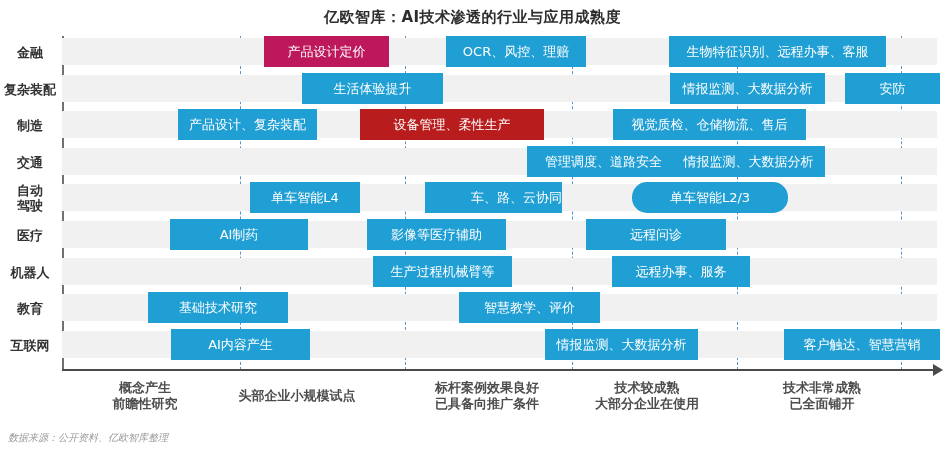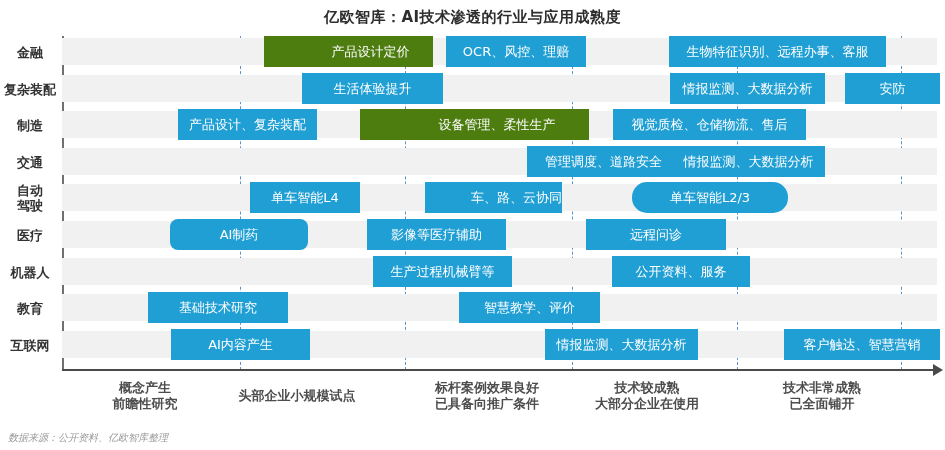--- a/index.html
+++ b/index.html
@@ -32,52 +32,52 @@
   <div class="title">亿欧智库：AI技术渗透的行业与应用成熟度</div>
   <div class="plot" id="plot">
       <div class="vsolid" style="left: 62px;"></div>
       <div class="vdash" style="left: 240px;"></div>
       <div class="vdash" style="left: 405px;"></div>
       <div class="vdash" style="left: 572px;"></div>
       <div class="vdash" style="left: 737px;"></div>
       <div class="vdash" style="left: 901px;"></div>
       <div class="band" style="top: 38px;"></div>
       <div class="rowlabel" style="top: 51.5px; transform: translateY(-50%);">金融</div>
-      <div class="box" style="left: 264px; width: 125px; top: 36px; background: #4d7c0f; padding-left: 44px;">产品设计定价</div>
+      <div class="box" style="left: 264px; width: 125px; top: 36px; background: #be185d;">产品设计定价</div>
       <div class="box" style="left: 446px; width: 140px; top: 36px; background: rgb(32, 159, 212);">OCR、风控、理赔</div>
       <div class="box" style="left: 669px; width: 217px; top: 36px; background: rgb(32, 159, 212);">生物特征识别、远程办事、客服</div>
       <div class="band" style="top: 75px;"></div>
       <div class="rowlabel" style="top: 88.5px; transform: translateY(-50%);">复杂装配</div>
       <div class="box" style="left: 302px; width: 141px; top: 73px; background: rgb(32, 159, 212);">生活体验提升</div>
       <div class="box" style="left: 670px; width: 155px; top: 73px; background: rgb(32, 159, 212);">情报监测、大数据分析</div>
       <div class="box" style="left: 845px; width: 95px; top: 73px; background: rgb(32, 159, 212);">安防</div>
       <div class="band" style="top: 111px;"></div>
       <div class="rowlabel" style="top: 124.5px; transform: translateY(-50%);">制造</div>
       <div class="box" style="left: 178px; width: 139px; top: 109px; background: rgb(32, 159, 212);">产品设计、复杂装配</div>
-      <div class="box" style="left: 360px; width: 184px; top: 109px; background: #4d7c0f; padding-left: 45px;">设备管理、柔性生产</div>
+      <div class="box" style="left: 360px; width: 184px; top: 109px; background: #b91c1c;">设备管理、柔性生产</div>
       <div class="box" style="left: 613px; width: 193px; top: 109px; background: rgb(32, 159, 212);">视觉质检、仓储物流、售后</div>
       <div class="band" style="top: 148px;"></div>
       <div class="rowlabel" style="top: 161.5px; transform: translateY(-50%);">交通</div>
       <div class="box" style="left: 527px; width: 153px; top: 146px; background: rgb(32, 159, 212);">管理调度、道路安全</div>
       <div class="box" style="left: 672px; width: 153px; top: 146px; background: rgb(32, 159, 212);">情报监测、大数据分析</div>
       <div class="band" style="top: 184px;"></div>
       <div class="rowlabel" style="top: 197.5px; transform: translateY(-50%);">自动
 驾驶</div>
       <div class="box" style="left: 250px; width: 110px; top: 182px; background: rgb(32, 159, 212);">单车智能L4</div>
       <div class="box" style="left: 425px; width: 137px; top: 182px; background: rgb(32, 159, 212); text-align: right;">车、路、云协同</div>
       <div class="box" style="left: 632px; width: 156px; top: 182px; background: rgb(32, 159, 212); border-radius: 15px;">单车智能L2/3</div>
       <div class="band" style="top: 221px;"></div>
       <div class="rowlabel" style="top: 234.5px; transform: translateY(-50%);">医疗</div>
-      <div class="box" style="left: 170px; width: 138px; top: 219px; background: rgb(32, 159, 212); border-radius: 8px;">AI制药</div>
+      <div class="box" style="left: 170px; width: 138px; top: 219px; background: rgb(32, 159, 212);">AI制药</div>
       <div class="box" style="left: 367px; width: 139px; top: 219px; background: rgb(32, 159, 212);">影像等医疗辅助</div>
       <div class="box" style="left: 586px; width: 140px; top: 219px; background: rgb(32, 159, 212);">远程问诊</div>
       <div class="band" style="top: 258px;"></div>
       <div class="rowlabel" style="top: 271.5px; transform: translateY(-50%); text-align: center;">机器人</div>
       <div class="box" style="left: 373px; width: 139px; top: 256px; background: rgb(32, 159, 212);">生产过程机械臂等</div>
-      <div class="box" style="left: 612px; width: 138px; top: 256px; background: rgb(32, 159, 212);">公开资料、服务</div>
+      <div class="box" style="left: 612px; width: 138px; top: 256px; background: rgb(32, 159, 212);">远程办事、服务</div>
       <div class="band" style="top: 294px;"></div>
       <div class="rowlabel" style="top: 307.5px; transform: translateY(-50%);">教育</div>
       <div class="box" style="left: 148px; width: 140px; top: 292px; background: rgb(32, 159, 212);">基础技术研究</div>
       <div class="box" style="left: 459px; width: 141px; top: 292px; background: rgb(32, 159, 212);">智慧教学、评价</div>
       <div class="band" style="top: 331px;"></div>
       <div class="rowlabel" style="top: 344.5px; transform: translateY(-50%);">互联网</div>
       <div class="box" style="left: 171px; width: 139px; top: 329px; background: rgb(32, 159, 212);">AI内容产生</div>
       <div class="box" style="left: 545px; width: 153px; top: 329px; background: rgb(32, 159, 212);">情报监测、大数据分析</div>
       <div class="box" style="left: 784px; width: 156px; top: 329px; background: rgb(32, 159, 212);">客户触达、智慧营销</div>
       <div class="xaxis"></div>

